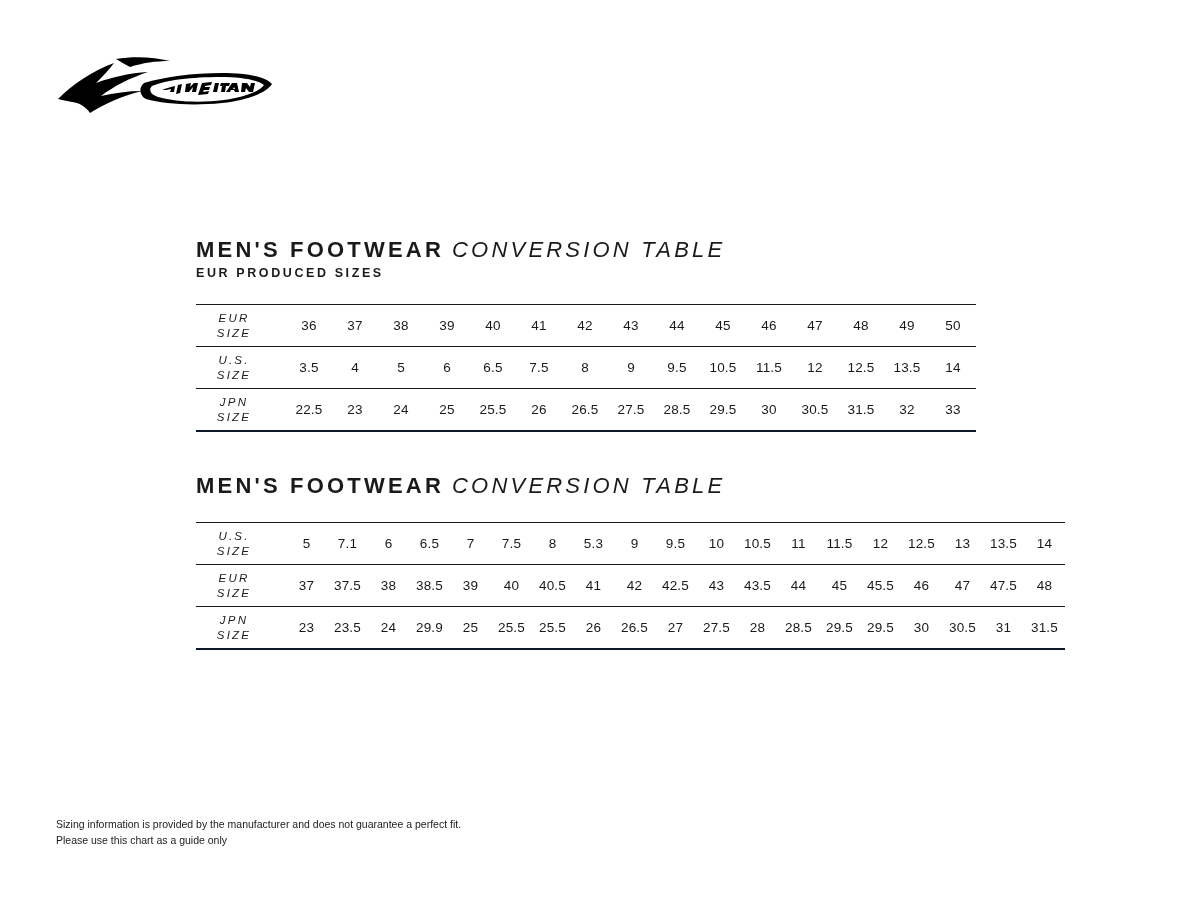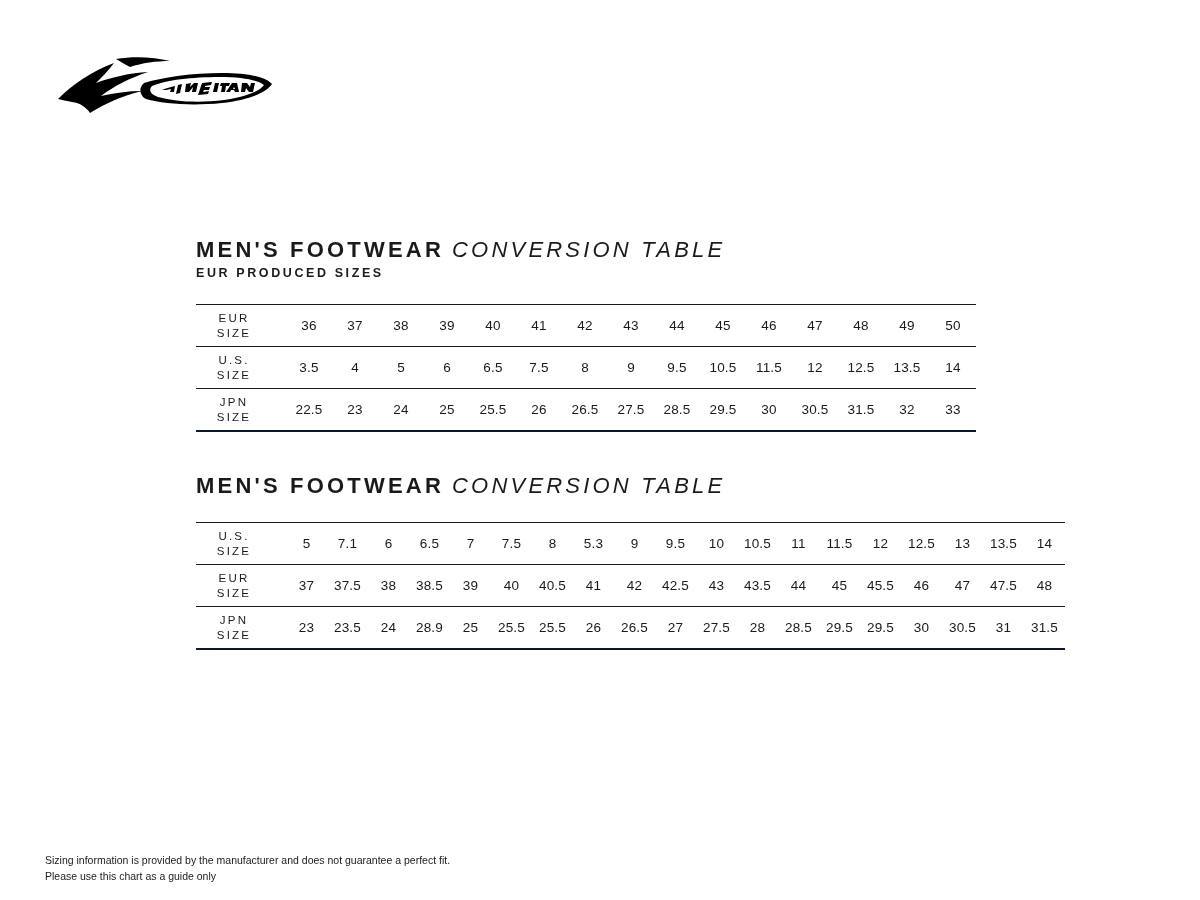--- a/index.html
+++ b/index.html
@@ -80,41 +80,41 @@
   }
   .rowlabel {
     font-weight: bold;
     font-size: 11.5px;
     letter-spacing: 2.2px;
     text-align: right;
     padding-right: 14px !important;
     line-height: 1.25;
     white-space: nowrap;
     width: 76px;
+    font-style: italic;
   }
   .rowlabel span { display: block; }
   .cell {
     font-size: 13.5px;
     letter-spacing: 0.2px;
   }
 
   
   .t1 .cell { width: 46px; }
   
   .t2 .cell { width: 41px; }
 
   
   .footnote {
     position: absolute;
-    left: 45px;
+    left: 56px;
     top: 816px;
     font-size: 10.5px;
     line-height: 1.55;
     color: #1a1a1a;
-    margin-top: 36px;
   }
   .footnote div { white-space: nowrap; }
 </style>
 </head>
 <body>
 
 <div class="logo">
   <svg viewBox="0 0 225 62" width="225" height="62" aria-hidden="true">
     <g fill="#000">
 
@@ -263,21 +263,21 @@
         <td class="cell">48</td>
       </tr>
       <tr>
         <td class="rowlabel">
           <span>JPN</span>
           <span>SIZE</span>
         </td>
         <td class="cell">23</td>
         <td class="cell">23.5</td>
         <td class="cell">24</td>
-        <td class="cell">28.9</td>
+        <td class="cell">29.9</td>
         <td class="cell">25</td>
         <td class="cell">25.5</td>
         <td class="cell">25.5</td>
         <td class="cell">26</td>
         <td class="cell">26.5</td>
         <td class="cell">27</td>
         <td class="cell">27.5</td>
         <td class="cell">28</td>
         <td class="cell">28.5</td>
         <td class="cell">29.5</td>

